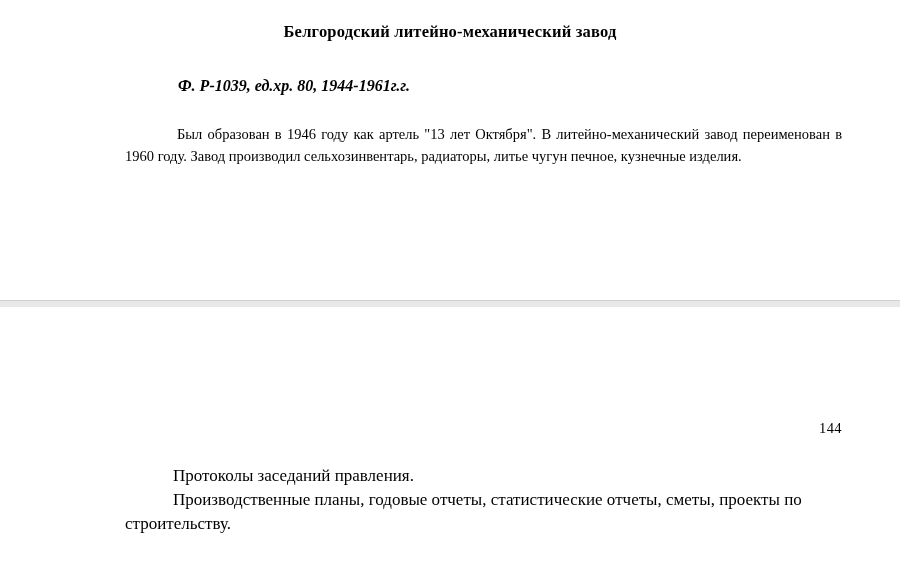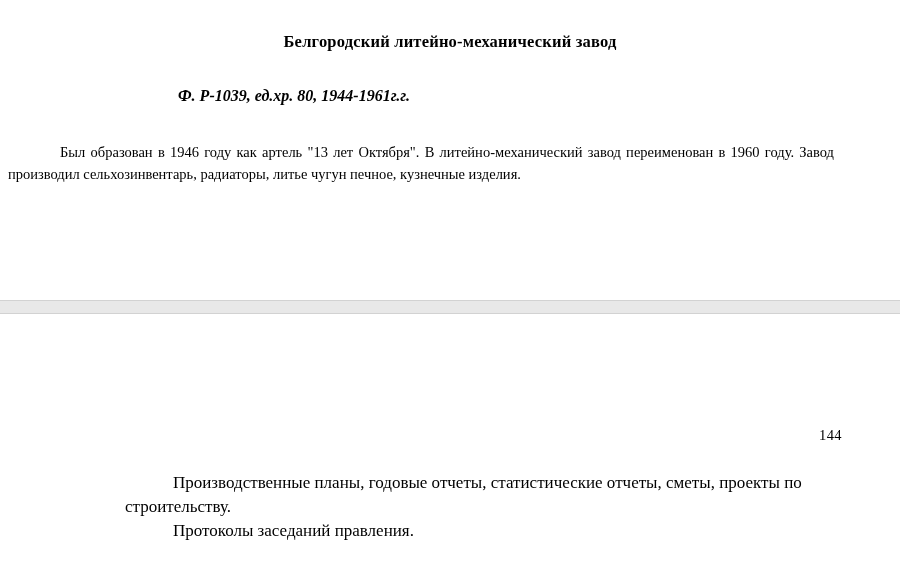--- a/index.html
+++ b/index.html
@@ -25,39 +25,40 @@
   }
 
   
   .page-one {
     top: 0;
     height: 300px;
   }
 
   .doc-title {
     margin: 0;
-    padding-top: 32px;
+    padding-top: 22px;
     text-align: center;
     font-size: 16.5px;
     font-weight: bold;
     letter-spacing: 0.2px;
   }
 
   .doc-subtitle {
     margin: 0;
     padding-top: 35px;
     padding-left: 178px;
     font-size: 16px;
     font-style: italic;
     font-weight: bold;
   }
 
   .doc-paragraph {
-    margin: 8px;
+    margin: 0;
     padding-top: 28px;
+    padding-left: 125px;
     padding-right: 58px;
     font-size: 14.5px;
     line-height: 1.52;
     text-align: justify;
     text-indent: 52px;
   }
 
   
   .page-gap {
     position: absolute;
@@ -66,21 +67,21 @@
     width: 900px;
     height: 14px;
     background: #e8e8e8;
     border-top: 1px solid #d2d2d2;
     border-bottom: 1px solid #d2d2d2;
     box-sizing: border-box;
   }
 
   
   .page-two {
-    top: 314px;
+    top: 307px;
     height: 192px;
   }
 
   .page-number {
     position: absolute;
     top: 113px;
     right: 58px;
     font-size: 14.5px;
     letter-spacing: 0.4px;
   }
@@ -111,16 +112,16 @@
 
   <p class="doc-paragraph">Был образован в 1946 году как артель "13 лет Октября". В литейно-механический завод переименован в 1960 году. Завод производил сельхозинвентарь, радиаторы, литье чугун печное, кузнечные изделия.</p>
 </div>
 
 <div class="page-gap"></div>
 
 <div class="page page-two">
   <div class="page-number">144</div>
 
   <div class="body-block">
+    <p class="body-line indented">Протоколы заседаний правления.</p>
     <p class="body-line indented">Производственные планы, годовые отчеты, статистические отчеты, сметы, проекты по строительству.</p>
-    <p class="body-line indented">Протоколы заседаний правления.</p>
   </div>
 </div>
 
 </body></html>

